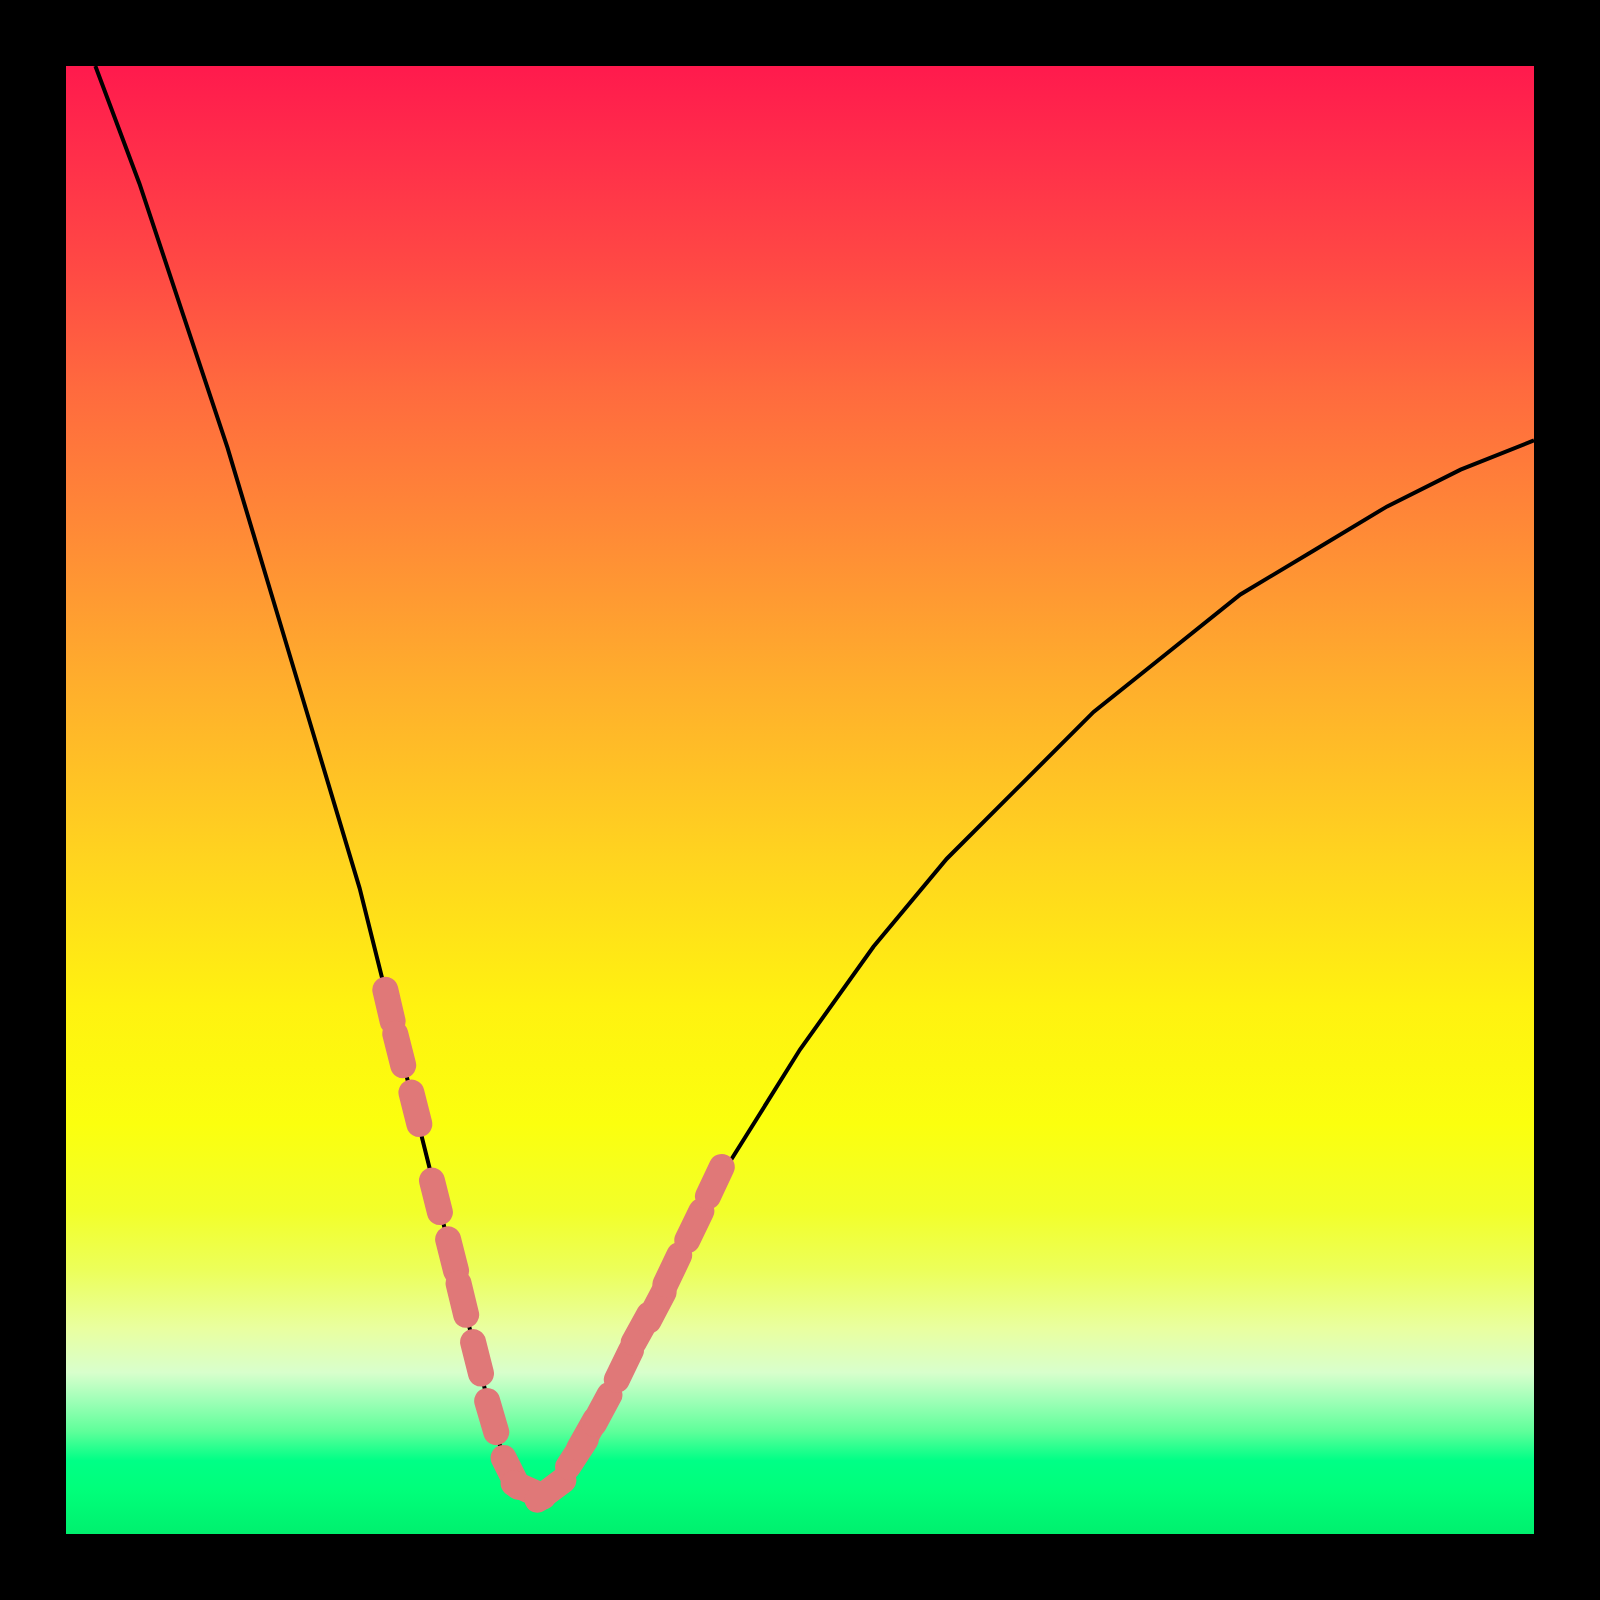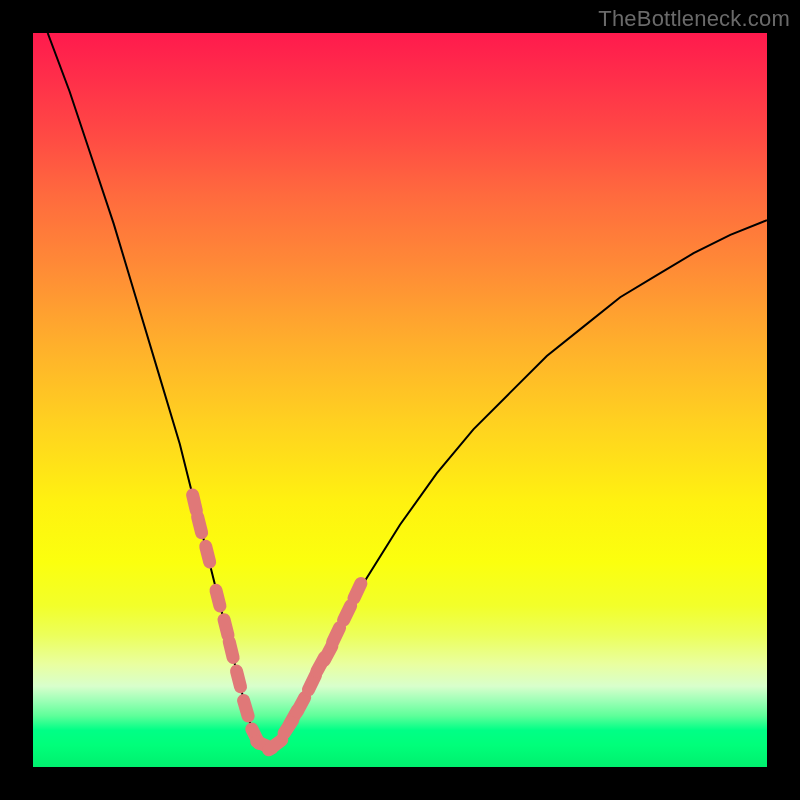--- a/index.html
+++ b/index.html
@@ -65,21 +65,20 @@
     position: absolute;
     inset: 0;
     width: 100%;
     height: 100%;
   }
 </style>
 </head>
 <body>
 
 <div class="frame">
-  <div class="attribution">TheBottleneck.com</div>
 
   <div class="plot-area">
     <div class="gradient-bg"></div>
     <svg class="curve" viewBox="0 0 100 100" preserveAspectRatio="none">
       <g>
           <path d="M2.00 0.00 L5.00 8.00 L8.00 17.00 L11.00 26.00 L14.00 36.00 L17.00 46.00 L20.00 56.00 L22.00 64.00 L24.00 72.00 L26.00 80.00 L28.00 88.00 L29.00 92.00 L30.00 95.50 L31.00 97.00 L32.00 97.50 L33.00 97.00 L35.00 95.00 L37.00 91.00 L40.00 85.00 L45.00 75.00 L50.00 67.00 L55.00 60.00 L60.00 54.00 L65.00 49.00 L70.00 44.00 L75.00 40.00 L80.00 36.00 L85.00 33.00 L90.00 30.00 L95.00 27.50 L100.00 25.50" fill="none" stroke="#000000" stroke-width="2" vector-effect="non-scaling-stroke"></path>
         </g>
       <g>
           <line x1="21.75" y1="62.93" x2="22.25" y2="65.07" stroke="#e07878" stroke-linecap="round" vector-effect="non-scaling-stroke" stroke-width="13"></line>
           <line x1="22.43" y1="65.93" x2="22.97" y2="68.07" stroke="#e07878" stroke-linecap="round" vector-effect="non-scaling-stroke" stroke-width="13"></line>

